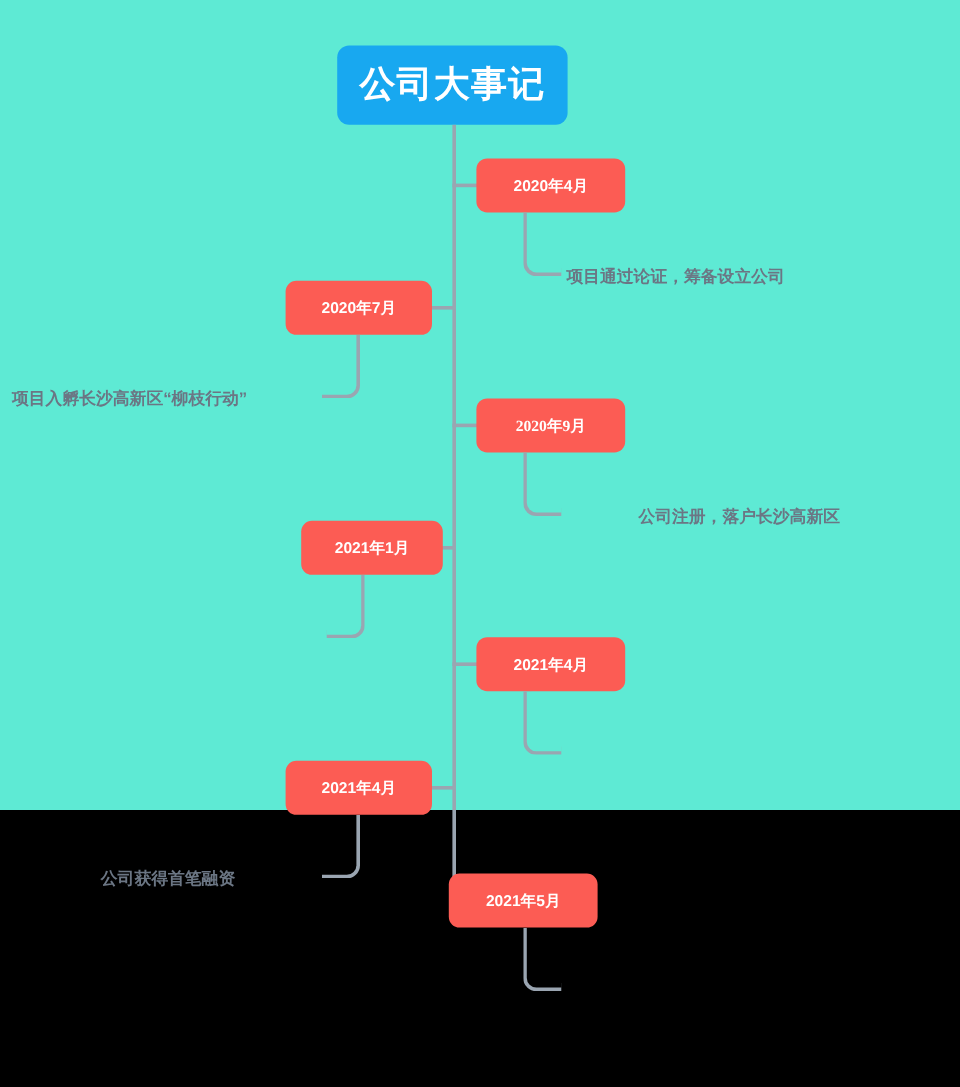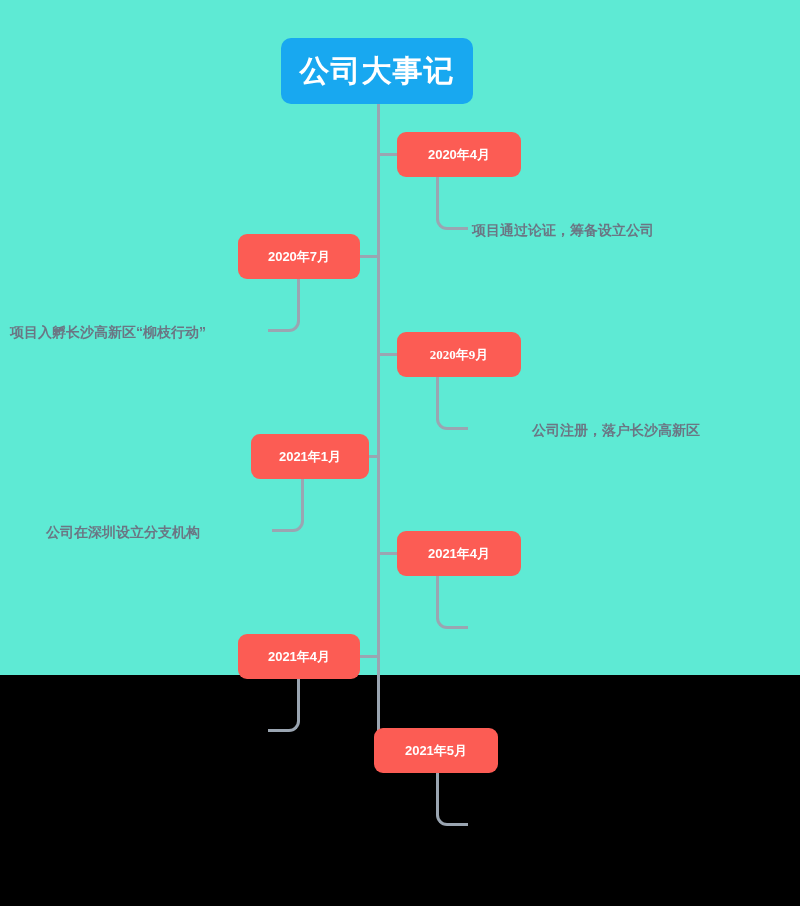--- a/index.html
+++ b/index.html
@@ -143,33 +143,33 @@
     <span class="date-label">2020年9月</span>
   </div>
   <div class="elbow right" style="left:436px; top:377px; width:32px; height:53px;"></div>
   <div class="desc" style="left:484px; top:417px;margin-left:48px;">公司注册，落户长沙高新区</div>
 
   <div class="stub" style="left:359px; top:455px; width:21px;"></div>
   <div class="date-node" style="left:251px; top:434px; width:118px;">
     <span class="date-label">2021年1月</span>
   </div>
   <div class="elbow left" style="left:272px; top:479px; width:32px; height:53px;"></div>
-  <div class="desc left-side" style="left:46px; top:519px; width:222px;">公司在深圳设立分支机构</div>
 
   <div class="stub" style="left:377px; top:552px; width:22px;"></div>
   <div class="date-node" style="left:397px; top:531px; width:124px;">
     <span class="date-label">2021年4月</span>
   </div>
   <div class="elbow right" style="left:436px; top:576px; width:32px; height:53px;"></div>
 
   <div class="stub" style="left:359px; top:655px; width:21px;"></div>
   <div class="date-node" style="left:238px; top:634px; width:122px;">
     <span class="date-label">2021年4月</span>
   </div>
   <div class="elbow left" style="left:268px; top:679px; width:32px; height:53px;"></div>
+  <div class="desc left-side" style="left:84px; top:719px; width:180px;">公司获得首笔融资</div>
 
   <div class="stub" style="left:377px; top:749px; width:22px;"></div>
   <div class="date-node" style="left:374px; top:728px; width:124px;">
     <span class="date-label">2021年5月</span>
   </div>
   <div class="elbow right" style="left:436px; top:773px; width:32px; height:53px;"></div>
 
 </div>
 
 </body></html>

